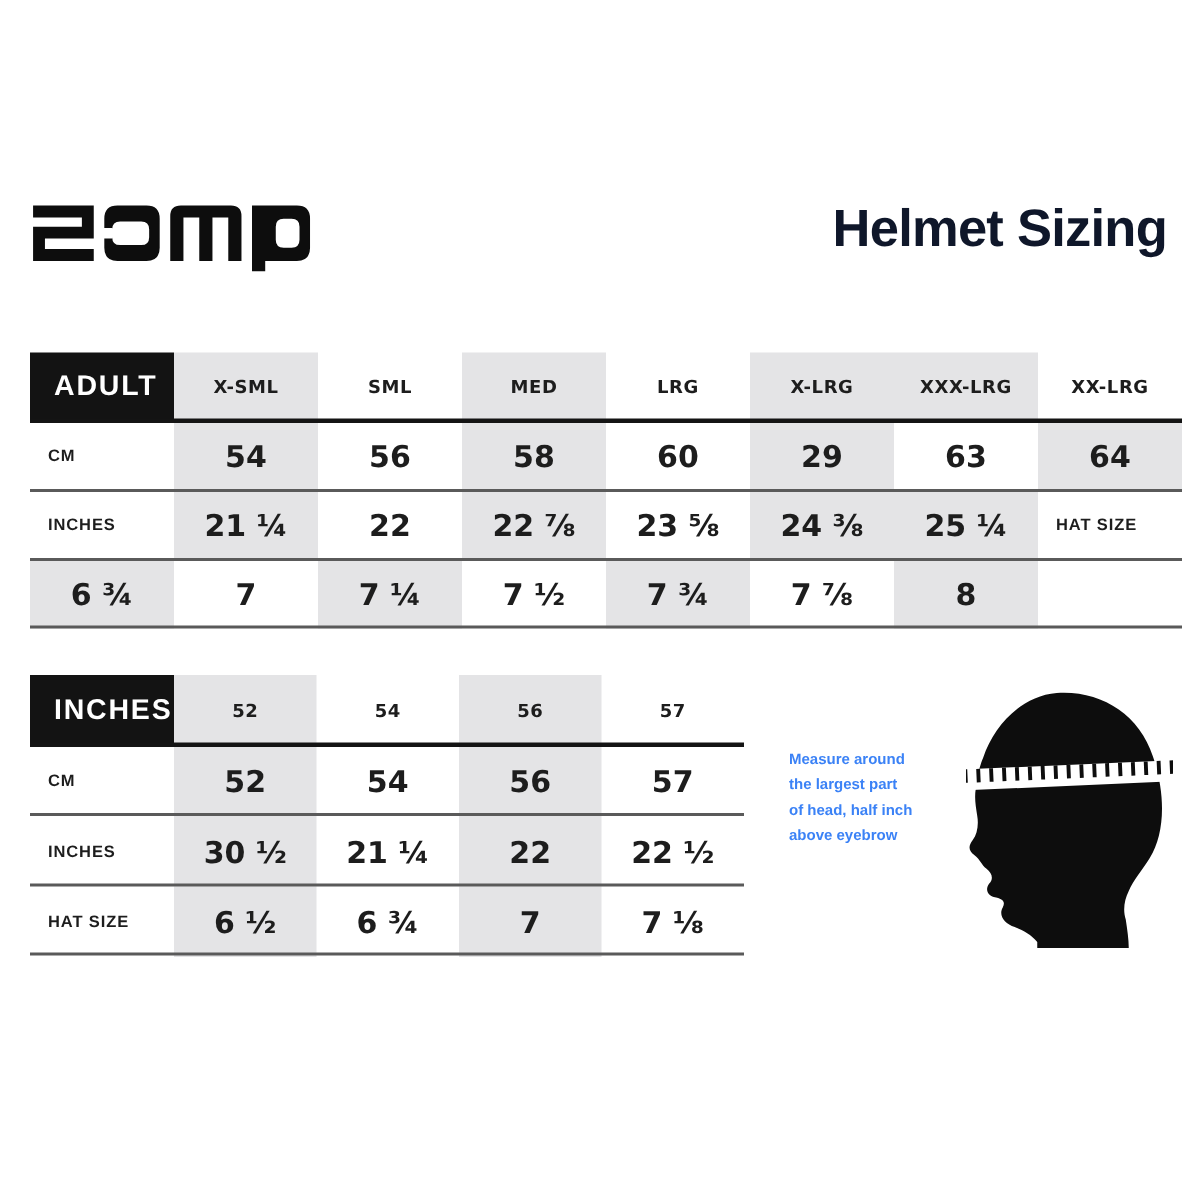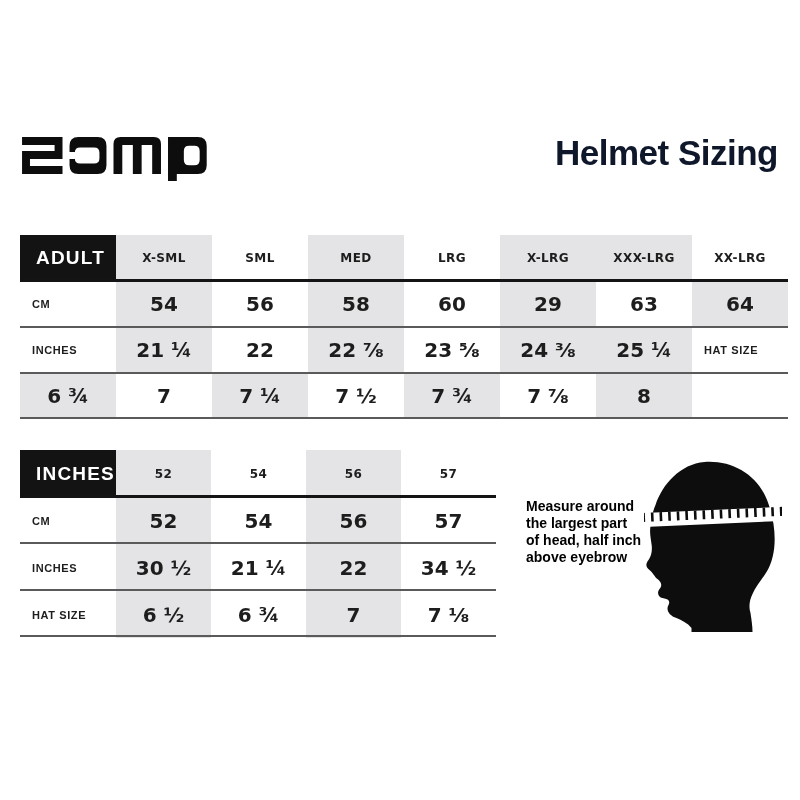--- a/index.html
+++ b/index.html
@@ -34,21 +34,21 @@
     justify-content:flex-start;padding-left:16px;font-family:"Liberation Sans",sans-serif;}
   .line{position:absolute;left:0;width:100%;}
   .thick{height:3px;background:#141414;}
   .thin{height:2px;background:var(--line);}
   .tbl-adult .l1{top:44px}.tbl-adult .l2{top:91px}.tbl-adult .l3{top:137px}.tbl-adult .l4{top:182px}
   .tbl-youth .l1{top:45px}.tbl-youth .l2{top:92px}.tbl-youth .l3{top:139px}.tbl-youth .l4{top:185px}
   
   #measure-note{
     position:absolute;left:526px;top:498px;
     font-family:"Liberation Sans",sans-serif;
-    font-size:14px;font-weight:bold;line-height:17px;color:#000000;
+    font-size:10px;font-weight:bold;line-height:17px;color:#3b82f6;
   }
   #head-art{position:absolute;left:644px;top:460px;}
 </style>
 </head>
 <body>
 
 <div id="canvas">
 
   <svg id="logo" role="img" width="187" height="51" viewBox="0 0 212 58" aria-label="zamp">
     <g fill="#0d0d0d" fill-rule="evenodd">
@@ -116,21 +116,21 @@
     <div class="cell rowlabel">CM</div>
     <div class="cell val gray">52</div>
     <div class="cell val">54</div>
     <div class="cell val gray">56</div>
     <div class="cell val">57</div>
 
     <div class="cell rowlabel">INCHES</div>
     <div class="cell val gray">30 ½</div>
     <div class="cell val">21 ¼</div>
     <div class="cell val gray">22</div>
-    <div class="cell val">34 ½</div>
+    <div class="cell val">22 ½</div>
 
     <div class="cell rowlabel">HAT SIZE</div>
     <div class="cell val gray">6 ½</div>
     <div class="cell val">6 ¾</div>
     <div class="cell val gray">7</div>
     <div class="cell val">7 ⅛</div>
 
     <div class="line thick l1"></div>
     <div class="line thin  l2"></div>
     <div class="line thin  l3"></div>

